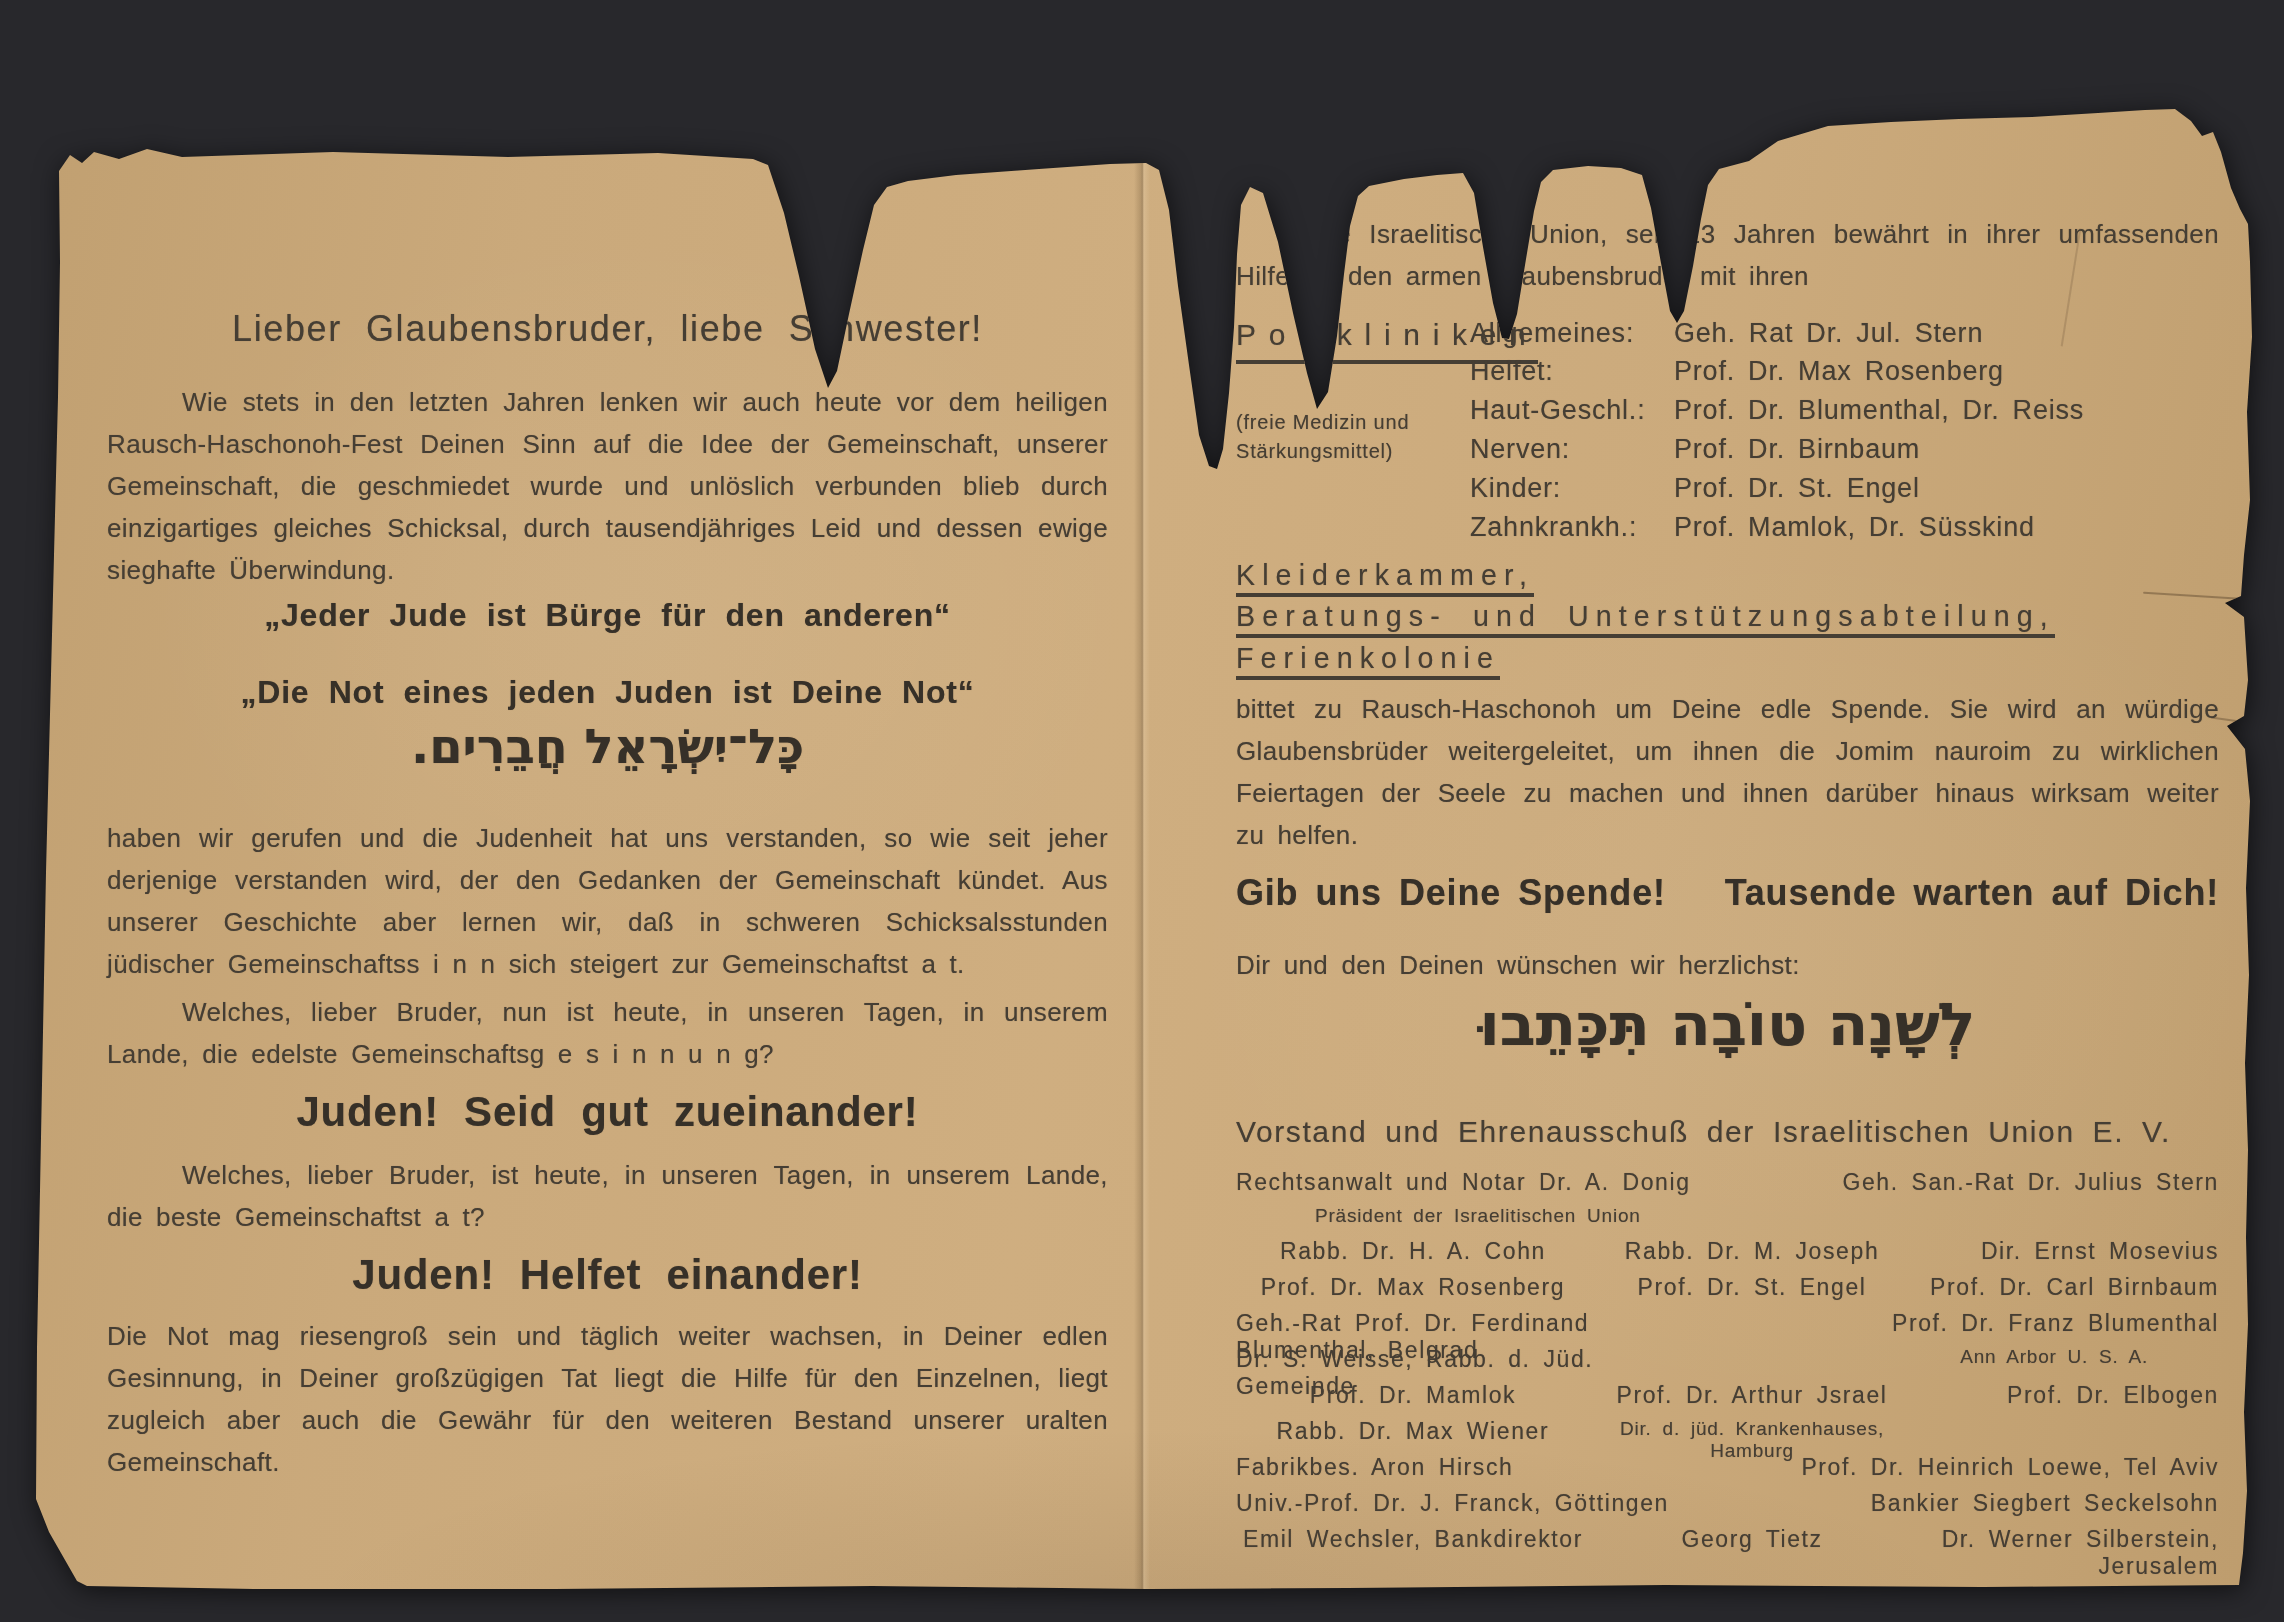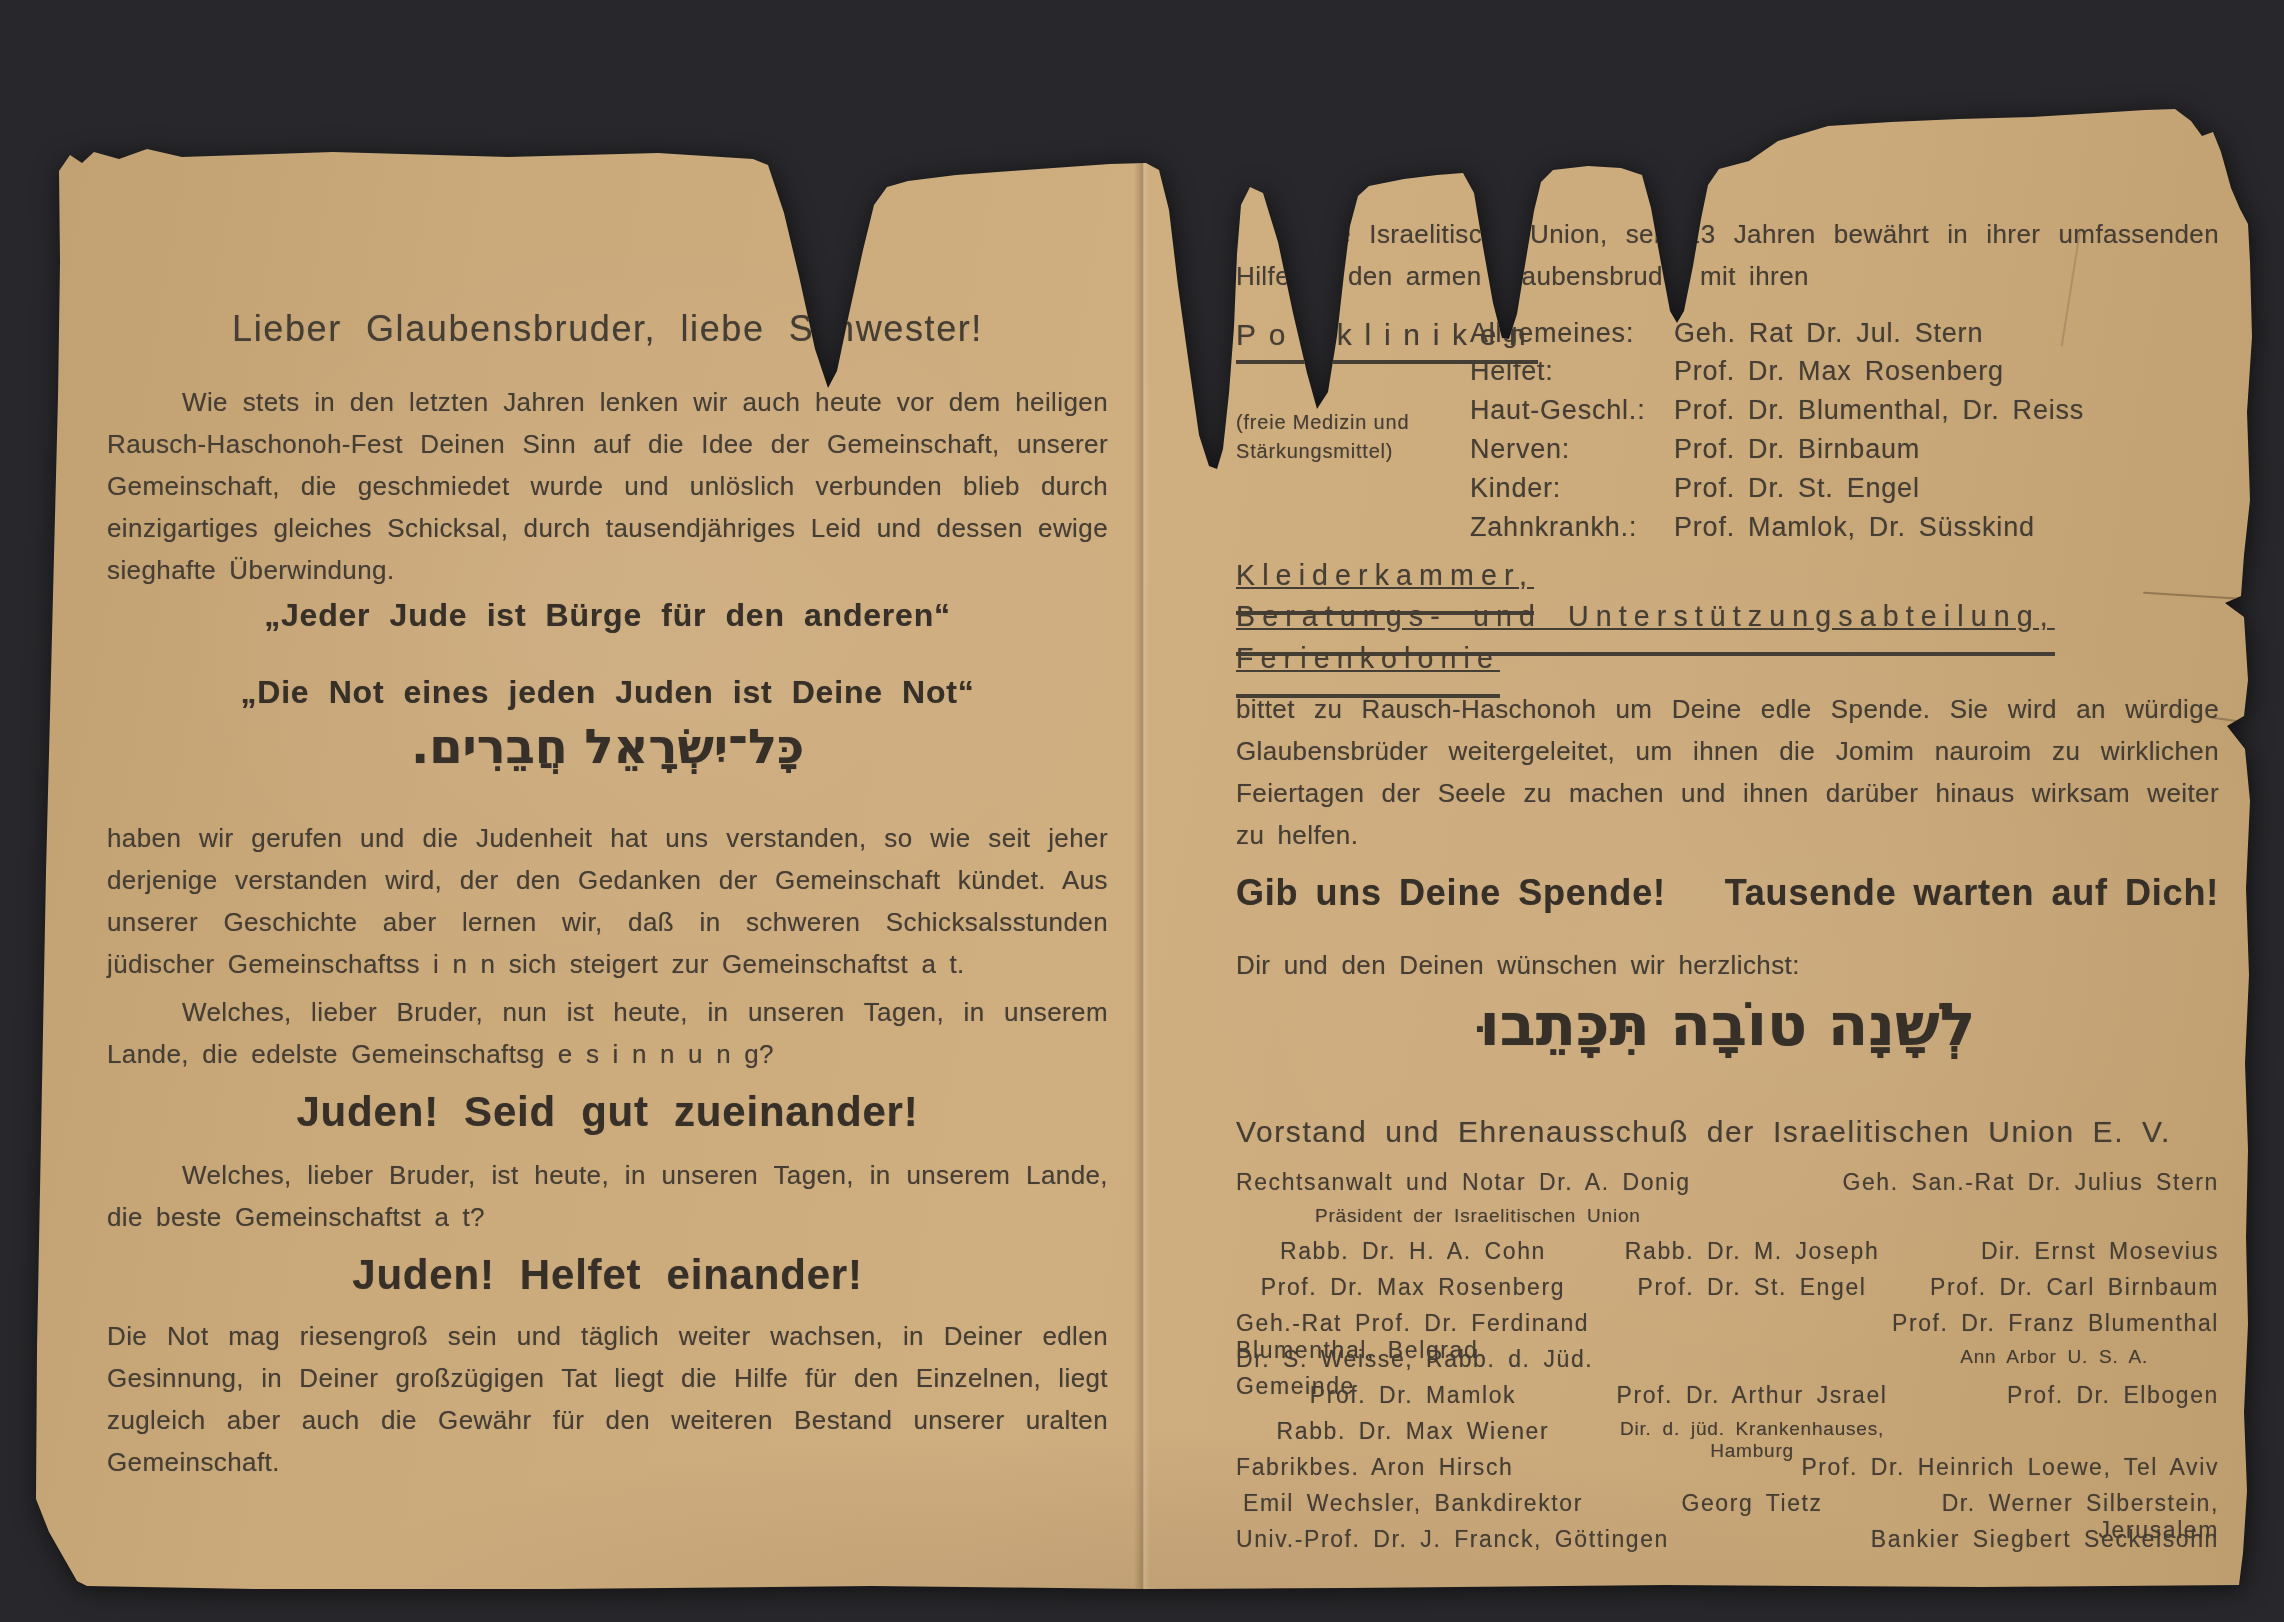--- a/index.html
+++ b/index.html
@@ -80,21 +80,21 @@
   .clinics{height:238px;}
   .clinics-label{position:absolute;left:0;top:1.6px;font-size:30px;letter-spacing:12.7px;
     border-bottom:4.8px solid var(--ink);padding-bottom:8px;}
   .clinics-note{position:absolute;left:0;top:92px;font-size:20px;line-height:28.6px;
     letter-spacing:0.8px;}
   .clinic-row{position:absolute;left:234px;width:749px;height:39px;font-size:27px;
     letter-spacing:0.8px;word-spacing:4.8px;}
   .clinic-dept{position:absolute;left:0;}
   .clinic-doc{position:absolute;left:204px;}
   .dept-line{font-size:28.6px;letter-spacing:7.1px;word-spacing:11px;line-height:40px;}
-  .dept-line span{border-bottom:4px solid var(--ink);padding-bottom:20px;display:inline-block;line-height:32px;text-decoration:underline;}
+  .dept-line span{border-bottom:4px solid var(--ink);padding-bottom:2px;display:inline-block;line-height:32px;}
   .cta{display:flex;justify-content:space-between;font-weight:bold;font-size:36px;
     letter-spacing:0.8px;word-spacing:6.3px;color:var(--ink_bold);}
   .board-title{font-size:30px;text-align:left;letter-spacing:1.6px;word-spacing:8px;}
   .board{font-size:23px;letter-spacing:1.6px;word-spacing:4.8px;}
   .b-row{display:flex;height:36px;align-items:flex-start;}
   .b-row.small-row{height:33px;}
   .c-l{flex:0 0 36%;text-align:center;}
   .c-c{flex:0 0 33%;text-align:center;}
   .c-r{flex:1;text-align:right;}
   .c-wide{flex:1;text-align:left;}
@@ -225,26 +225,26 @@
         </div>
         <div class="b-row">
           <span class="c-l">Rabb. Dr. Max Wiener</span>
           <span class="c-c small">Dir. d. jüd. Krankenhauses, Hamburg</span>
         </div>
         <div class="b-row">
           <span class="c-wide">Fabrikbes. Aron Hirsch</span>
           <span class="c-r">Prof. Dr. Heinrich Loewe, Tel Aviv</span>
         </div>
         <div class="b-row">
+          <span class="c-wide">Univ.-Prof. Dr. J. Franck, Göttingen</span>
+          <span class="c-r">Bankier Siegbert Seckelsohn</span>
+        </div>
+        <div class="b-row">
           <span class="c-l">Emil Wechsler, Bankdirektor</span>
           <span class="c-c">Georg Tietz</span>
           <span class="c-r">Dr. Werner Silberstein, Jerusalem</span>
         </div>
-        <div class="b-row">
-          <span class="c-wide">Univ.-Prof. Dr. J. Franck, Göttingen</span>
-          <span class="c-r">Bankier Siegbert Seckelsohn</span>
-        </div>
       </div>
 
     </div>
   </div>
 </div>
 
 
 </body></html>

